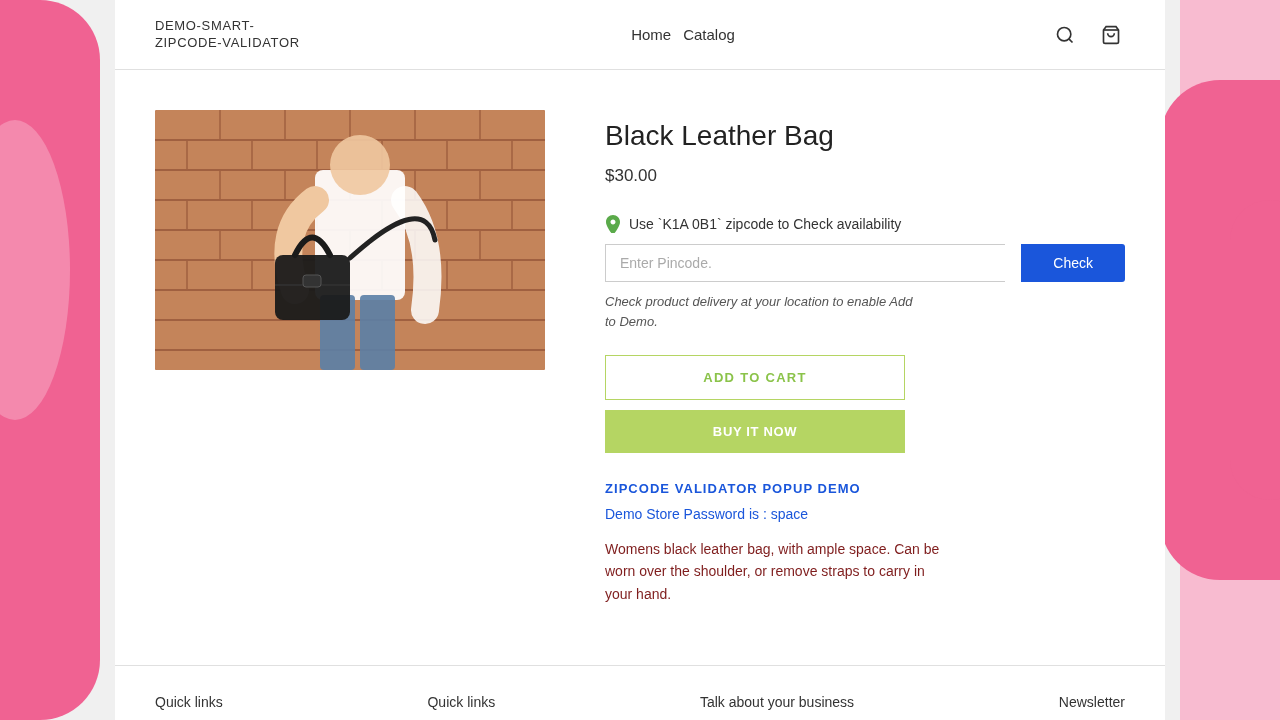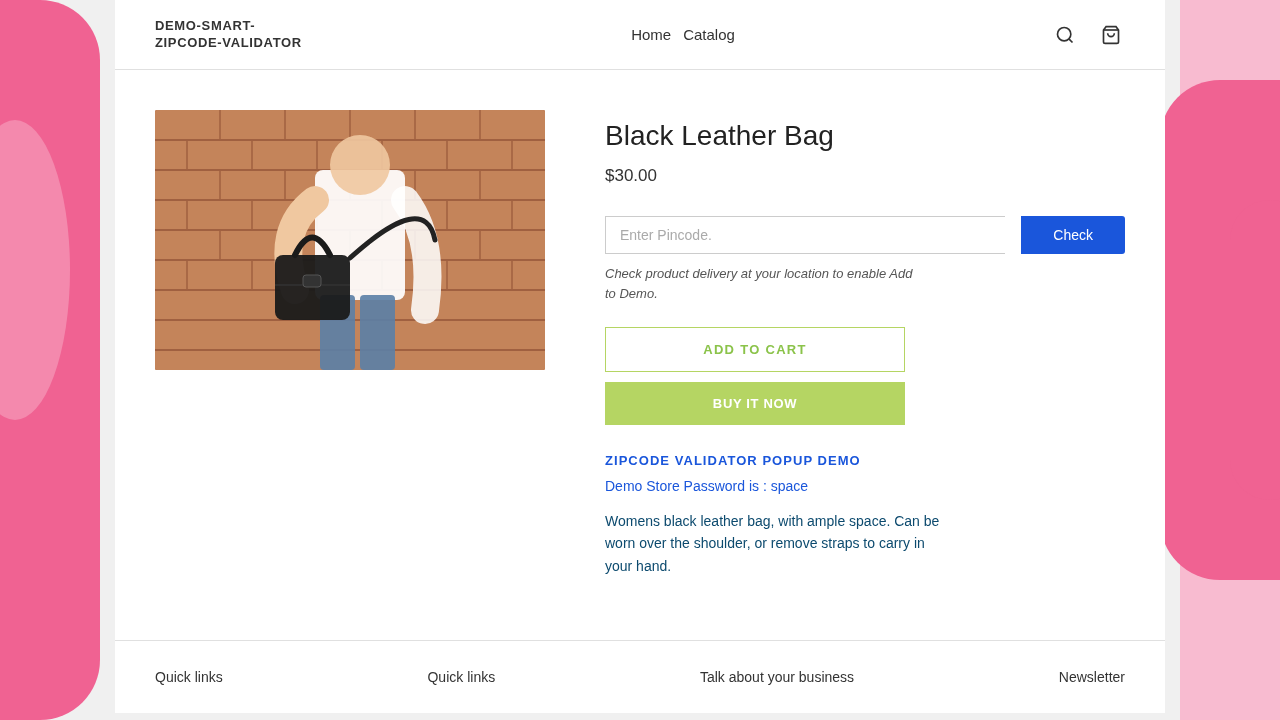--- a/index.html
+++ b/index.html
@@ -76,21 +76,21 @@
       background: white;
       border-bottom: 1px solid #e0e0e0;
       padding: 0 40px;
       height: 70px;
       display: flex;
       align-items: center;
       justify-content: space-between;
     }
     .header-logo {
       font-size: 13px;
-      font-weight: 700;
+      font-weight: 400;
       letter-spacing: 0.05em;
       color: #333;
       text-transform: uppercase;
       max-width: 160px;
       line-height: 1.3;
     }
     .header-nav {
       display: flex;
       gap: 12px;
     }
@@ -280,21 +280,21 @@
     }
     .demo-password {
       font-size: 14px;
       color: #1a56db;
       text-decoration: none;
       margin-bottom: 16px;
       display: block;
     }
     .product-description {
       font-size: 14px;
-      color: #0c4a6e;
+      color: #7f1d1d;
       line-height: 1.6;
       max-width: 350px;
     }
 
     
     .footer {
       background: white;
       border-top: 1px solid #e0e0e0;
       padding: 28px 40px;
       display: flex;
@@ -425,20 +425,28 @@
             </svg>
           </div>
         </div>
       </div>
 
       <div class="product-details">
         <h1 class="product-title">Black Leather Bag</h1>
         <div class="product-price">$30.00</div>
 
         <div class="zipcode-section">
+          <div class="zipcode-hint">
+            <span class="location-icon">
+              <svg width="14" height="18" viewBox="0 0 14 18" fill="#5aaa4a">
+                <path d="M7 0C3.13 0 0 3.13 0 7c0 5.25 7 13 7 13s7-7.75 7-13c0-3.87-3.13-7-7-7zm0 9.5C5.62 9.5 4.5 8.38 4.5 7S5.62 4.5 7 4.5 9.5 5.62 9.5 7 8.38 9.5 7 9.5z"></path>
+              </svg>
+            </span>
+            <span>Use `K1A 0B1` zipcode to Check availability</span>
+          </div>
 
           <div class="pincode-row">
             <input class="pincode-input" type="text" placeholder="Enter Pincode." style="">
             <button class="check-btn">Check</button>
           </div>
 
           <div class="delivery-note">Check product delivery at your location to enable Add to Demo.</div>
         </div>
 
         <button class="add-to-cart-btn">ADD TO CART</button>

